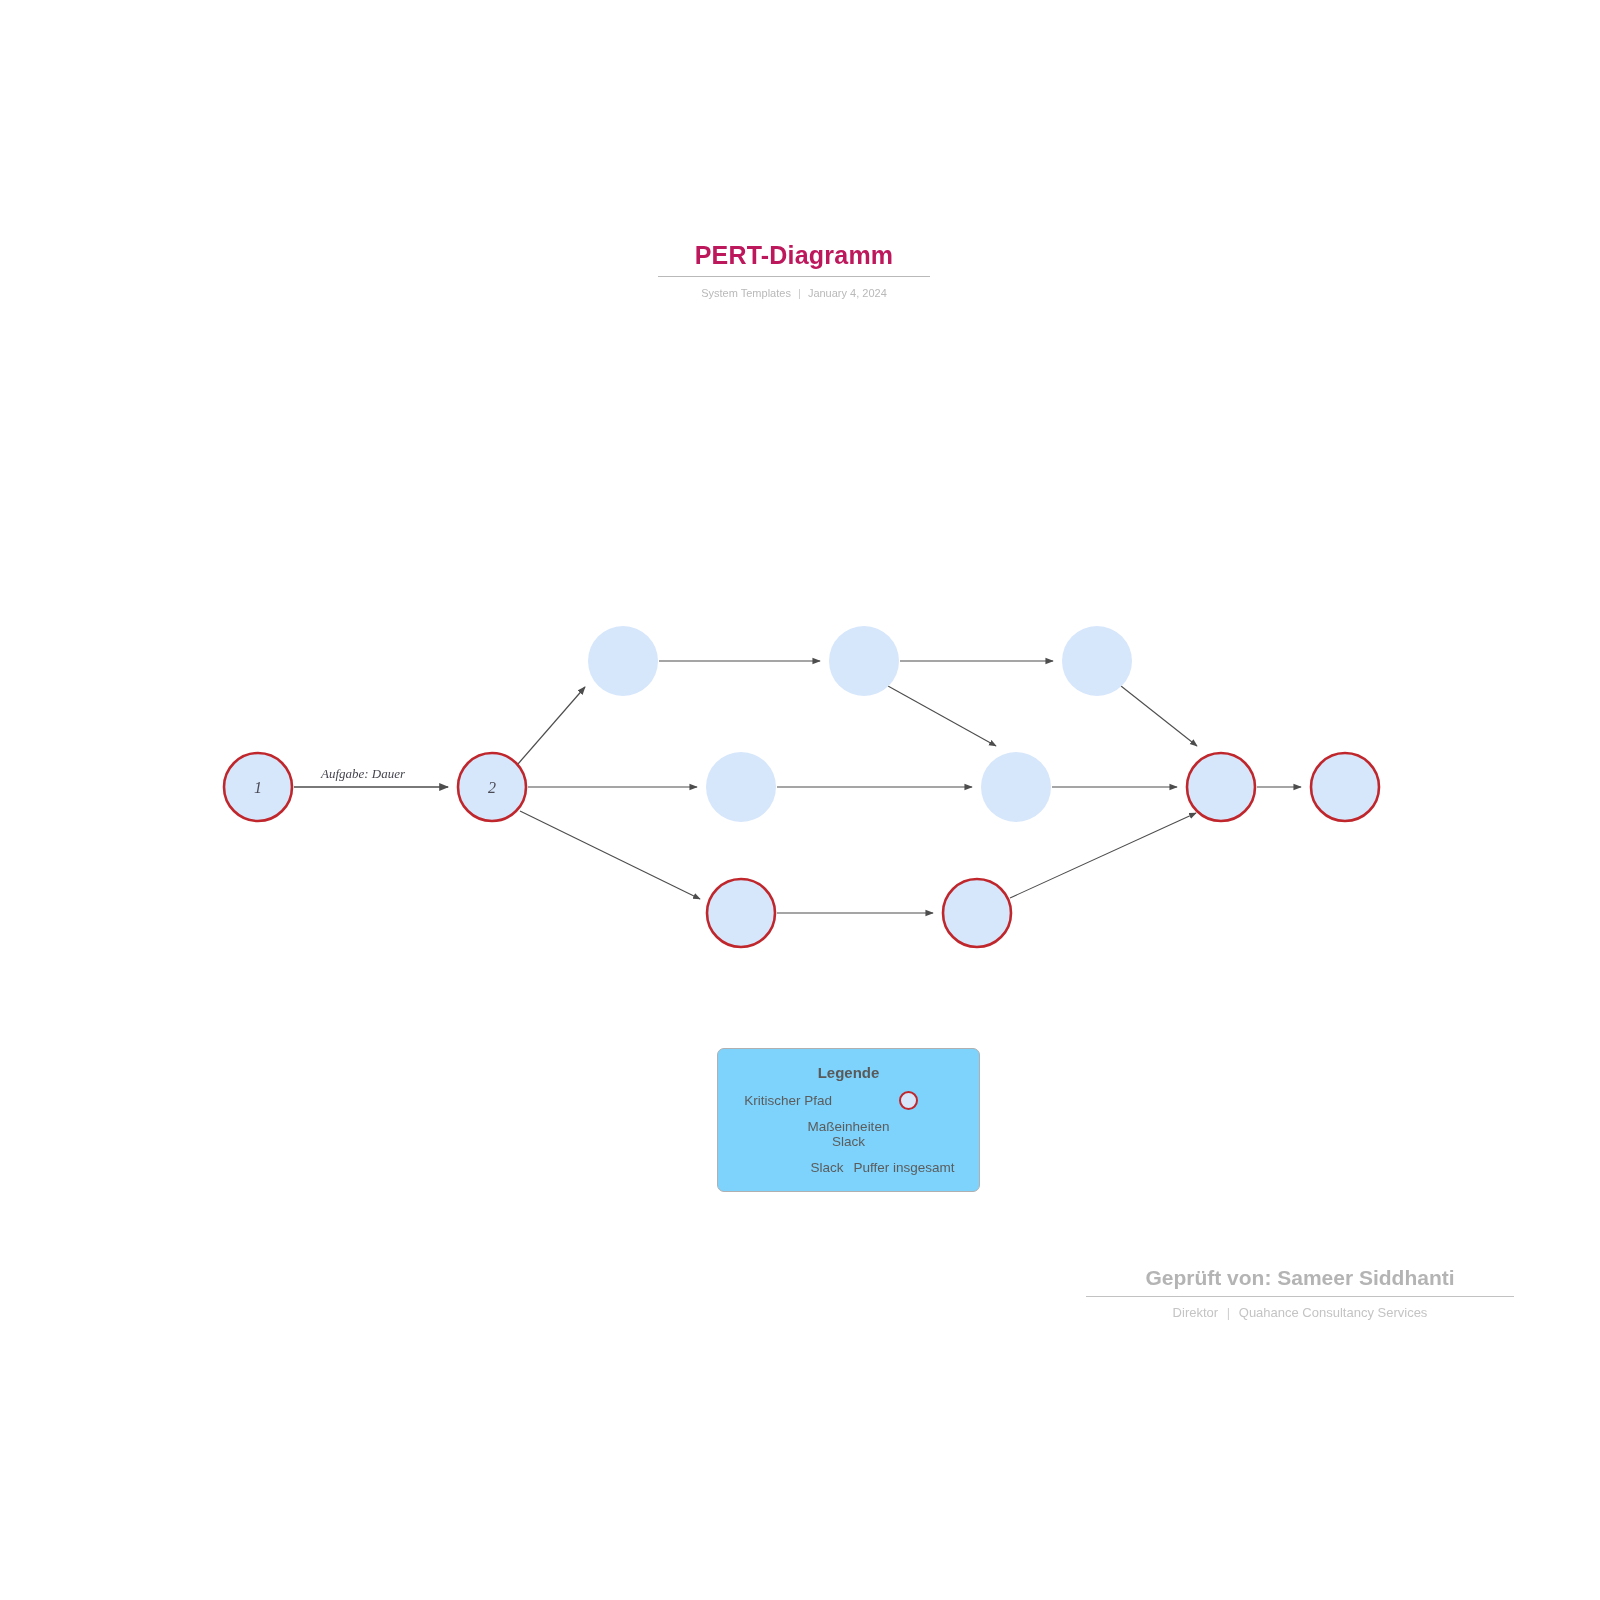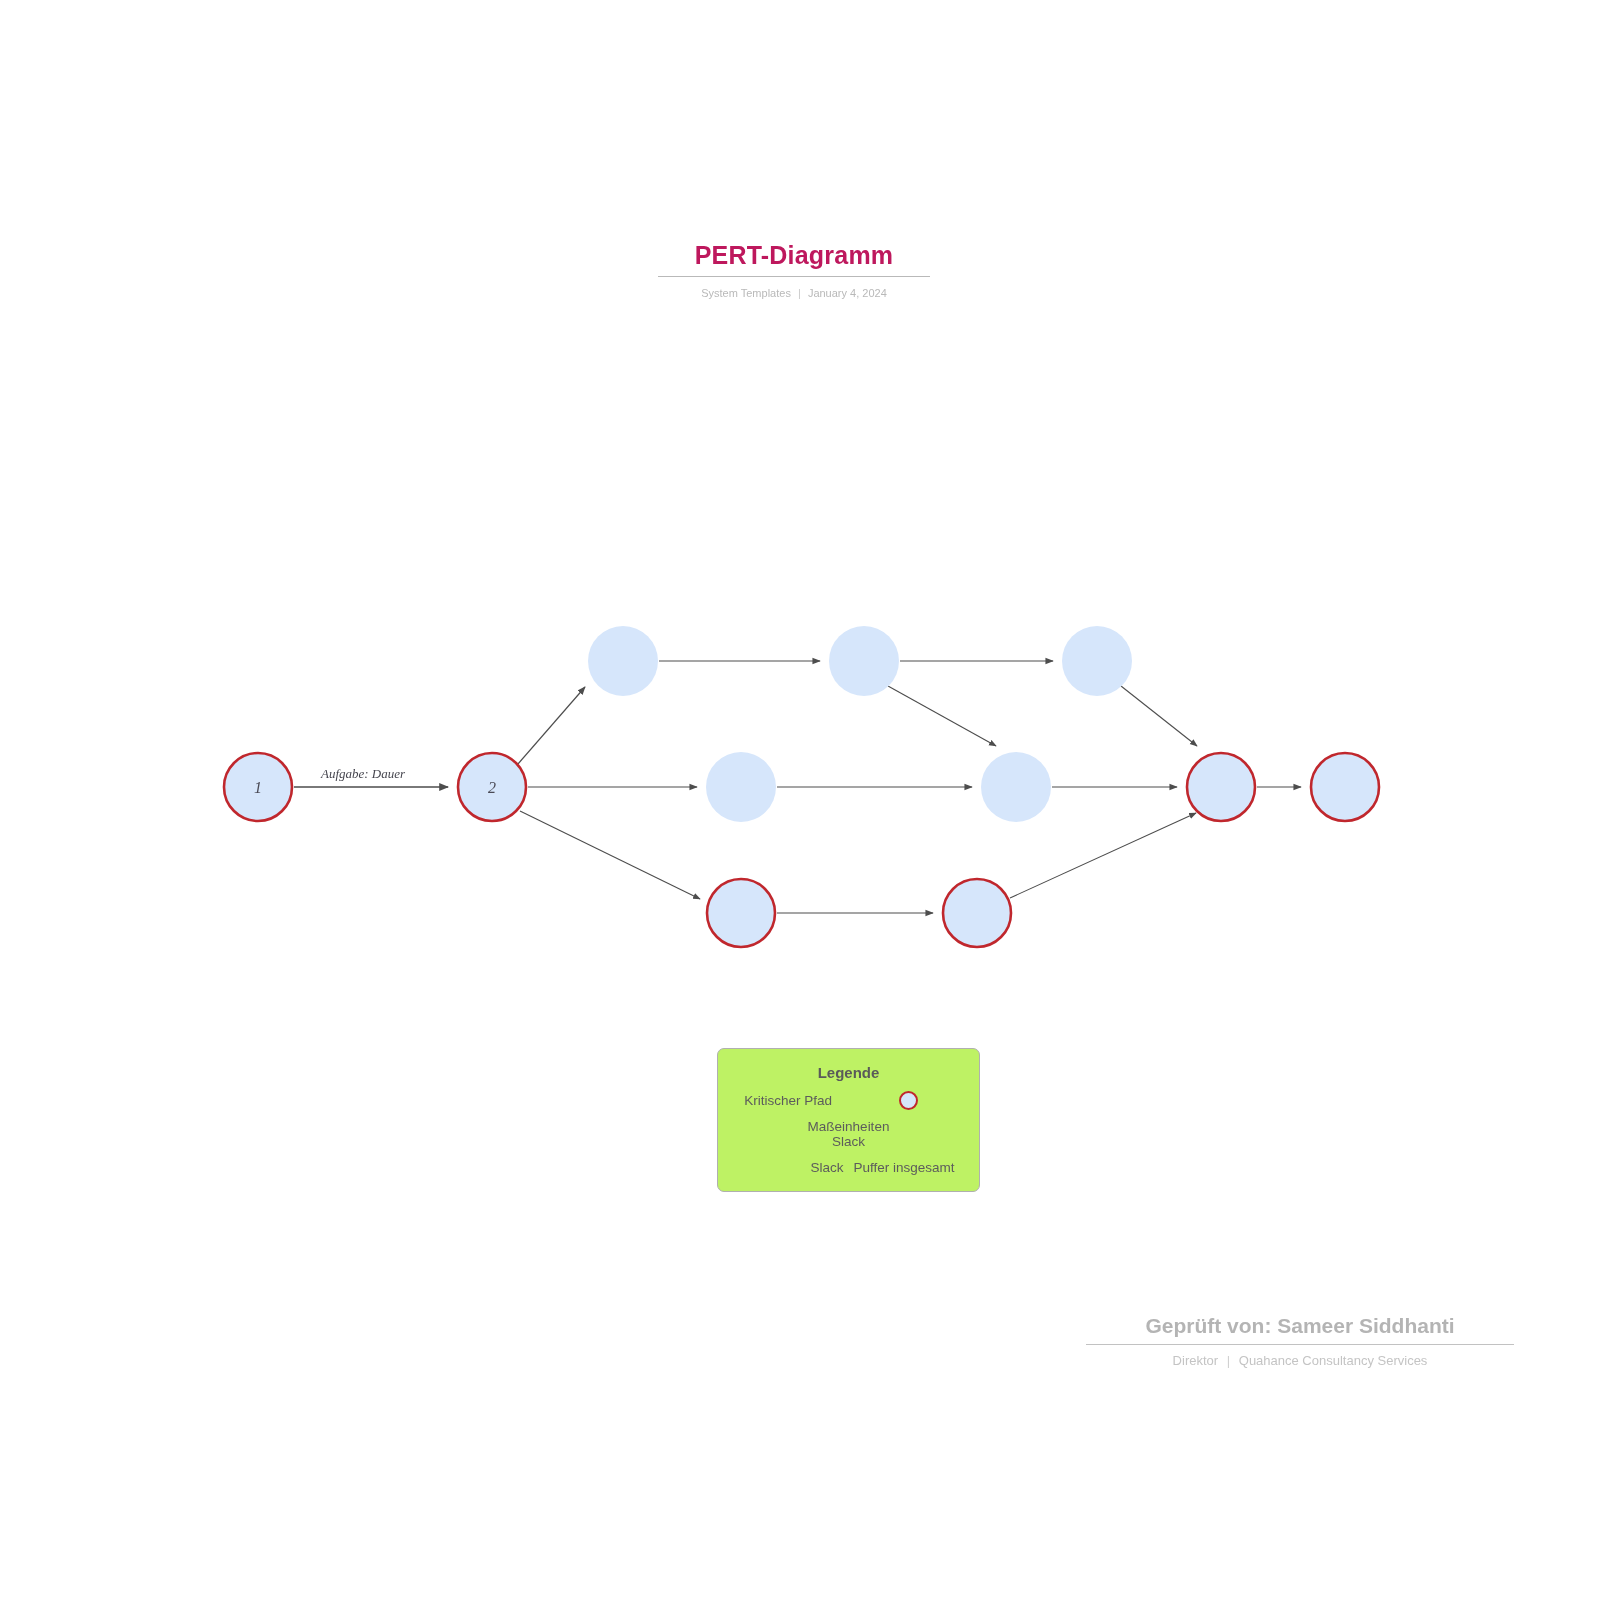--- a/index.html
+++ b/index.html
@@ -72,21 +72,21 @@
 
   
   #legend {
     position: absolute;
     left: 717px;
     top: 1048px;
     width: 263px;
     height: 144px;
     border: 1px solid #b0b0b0;
     border-radius: 7px;
-    background: #bef264;
+    background: #7dd3fc;
     box-sizing: border-box;
   }
   #legend-title {
     text-align: center;
     font-size: 15px;
     font-weight: bold;
     color: #5a5a5a;
     margin-top: 15px;
   }
   .legend-row {
@@ -122,21 +122,20 @@
   #legend-row-slack .legend-cell:first-child { text-align: right; }
   #legend-row-slack .legend-cell:last-child { text-align: left; padding-left: 10px; }
 
   
   #footer {
     position: absolute;
     left: 1086px;
     top: 1265px;
     width: 428px;
     text-align: center;
-    margin-top: 48px;
   }
   #footer-name {
     font-size: 21px;
     font-weight: bold;
     color: #b4b4b4;
     white-space: nowrap;
     line-height: 26px;
   }
   #footer-rule {
     margin-top: 5px;

